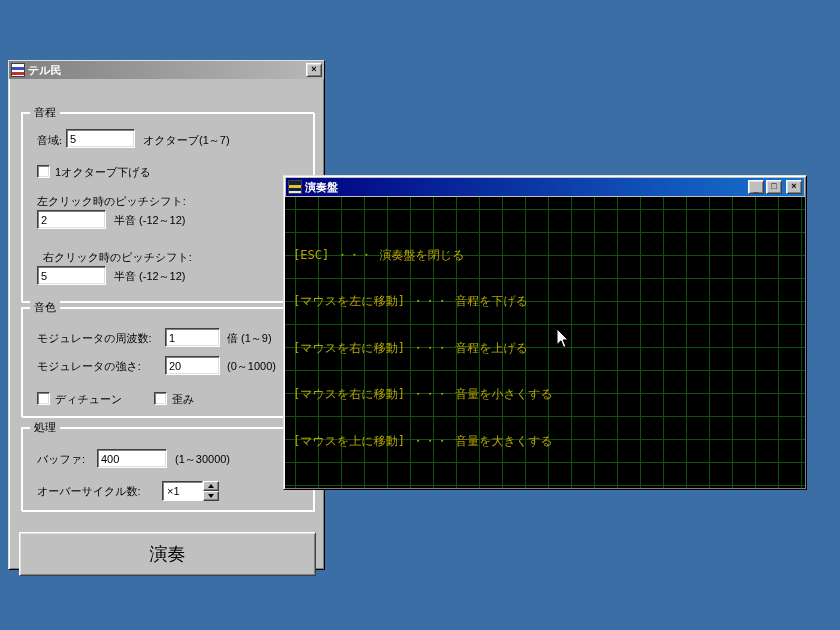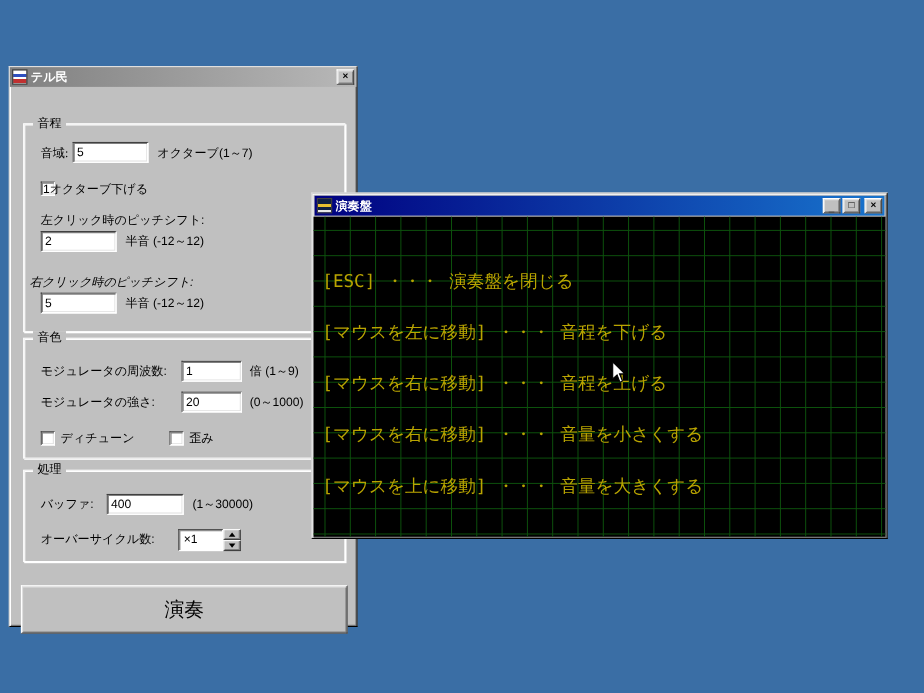--- a/index.html
+++ b/index.html
@@ -119,21 +119,21 @@
     background-image:
       linear-gradient(#0c520c 1px, transparent 1px),
       linear-gradient(90deg, #0c520c 1px, transparent 1px);
     background-size:23px 23px;
     background-position:10px 12px;
     overflow:hidden;
   }
   .instructions {
     position:absolute; left:8px; bottom:8px;
     font-family:"DejaVu Sans Mono","Liberation Mono",monospace;
-    font-size:16px; line-height:15.5px; white-space:pre;
+    font-size:12px; line-height:15.5px; white-space:pre;
   }
   #cursor { position:absolute; left:556px; top:328px; width:13px; height:21px; z-index:50; }
 </style>
 </head>
 <body>
 
 <div class="win" style="left:8px; top:60px; width:317px; height:510px; z-index:1;">
 
   <div class="titlebar inactive">
     <div class="appicon"></div>
@@ -146,27 +146,27 @@
   <div class="winbody">
 
     <div class="groupbox" style="left:12px; top:33px; width:293px; height:190px;">
       <div class="legend">音程</div>
 
       <div class="lbl" style="left:15px; top:21px;font-family:Liberation Serif, serif;">音域:</div>
       <input class="tb" style="left: 44px; top: 16px; width: 69px;" value="5">
       <div class="lbl" style="left:121px; top:21px;">オクターブ(1～7)</div>
 
       <div class="cb" style="left:15px; top:52px;"></div>
-      <div class="lbl" style="left:17px; top:53px;">1オクターブ下げる</div>
+      <div class="lbl" style="left:33px; top:53px;">1オクターブ下げる</div>
 
       <div class="lbl" style="left:15px; top:82px;">左クリック時のピッチシフト:</div>
       <input class="tb" style="left: 15px; top: 97px; width: 69px;" value="2">
       <div class="lbl" style="left:92px; top:101px;">半音 (-12～12)</div>
 
-      <div class="lbl" style="left:5px; top:138px;font-style:italic;">右クリック時のピッチシフト:</div>
+      <div class="lbl" style="left:21px; top:138px;">右クリック時のピッチシフト:</div>
       <input class="tb" style="left: 15px; top: 153px; width: 69px;" value="5">
       <div class="lbl" style="left:92px; top:157px;">半音 (-12～12)</div>
     </div>
 
     <div class="groupbox" style="left:12px; top:228px; width:293px; height:110px;">
       <div class="legend">音色</div>
 
       <div class="lbl" style="left:15px; top:24px;">モジュレータの周波数:</div>
       <input class="tb" style="left: 143px; top: 20px; width: 55px;" value="1">
       <div class="lbl" style="left:205px; top:24px;">倍 (1～9)</div>

